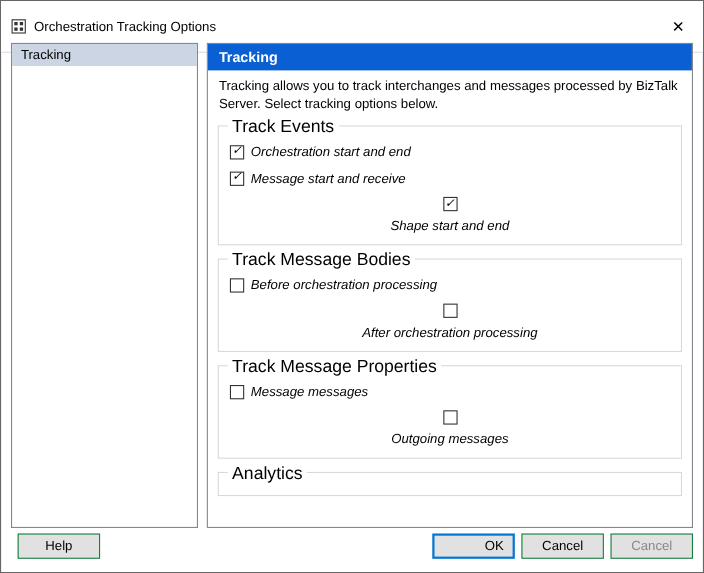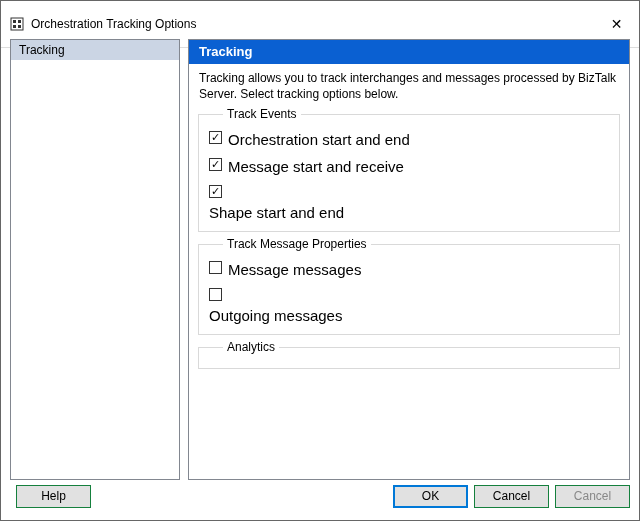--- a/index.html
+++ b/index.html
@@ -78,32 +78,34 @@
   }
   .group {
     margin: 2px 9px 10px 9px;
     border: 1px solid #d9d9d9;
     padding: 12px 10px 8px 10px;
     position: relative;
   }
   .group-legend {
     position: absolute;
     top: -8px;
-    left: 24px;
+    left: 8px;
     background: #fff;
     padding: 0 4px;
-    font-size: 12px;
+    font-size: 16px;
     color: #000;
   }
   .chk-row {
     display: flex;
+    align-items: center;
     gap: 6px;
     margin: 4px 0 10px 0;
-    font-size: 15px;
-    cursor: default;
+    font-size: 12px;
+    cursor: default;
+    font-style: italic;
   }
   .chk-row:last-child { margin-bottom: 2px; flex-direction: column; }
   .chk-box {
     width: 13px; height: 13px;
     border: 1px solid #333;
     background: #fff;
     display: inline-flex; align-items: center; justify-content: center;
     font-size: 11px; line-height: 1;
   }
   .chk-box.checked::after {
@@ -130,20 +132,21 @@
     align-items: center;
     justify-content: center;
     font-size: 12px;
     margin-left: 6px;
     cursor: default;
     padding: 0 8px;
   }
   .btn.default {
     border: 2px solid #0078d7;
     background: #e1e1e1;
+    justify-content: flex-end;
   }
   .btn.disabled {
     color: #888;
   }
   .spacer { flex: 1; }
 </style>
 </head>
 <body>
 
 <div class="titlebar">
@@ -183,20 +186,31 @@
       <div class="chk-row">
         <span class="chk-box checked"></span>
         <span>Message start and receive</span>
       </div>
       <div class="chk-row">
         <span class="chk-box checked"></span>
         <span>Shape start and end</span>
       </div>
     </div>
 
+    <div class="group">
+      <span class="group-legend">Track Message Bodies</span>
+      <div class="chk-row">
+        <span class="chk-box"></span>
+        <span>Before orchestration processing</span>
+      </div>
+      <div class="chk-row">
+        <span class="chk-box"></span>
+        <span>After orchestration processing</span>
+      </div>
+    </div>
 
     <div class="group">
       <span class="group-legend">Track Message Properties</span>
       <div class="chk-row">
         <span class="chk-box"></span>
         <span>Message messages</span>
       </div>
       <div class="chk-row">
         <span class="chk-box"></span>
         <span>Outgoing messages</span>

